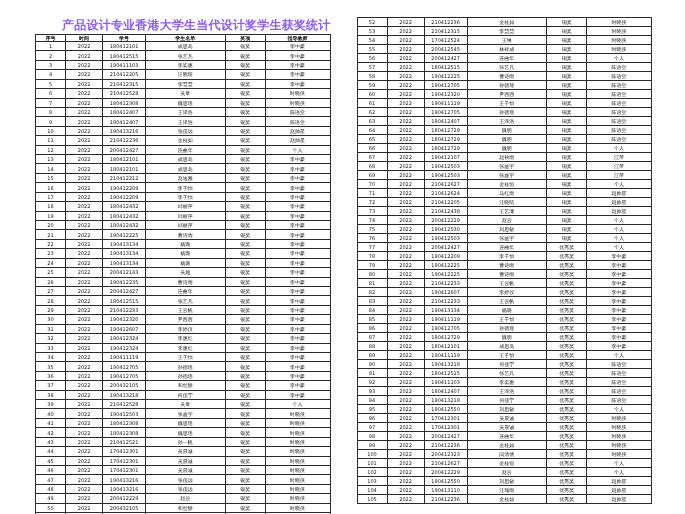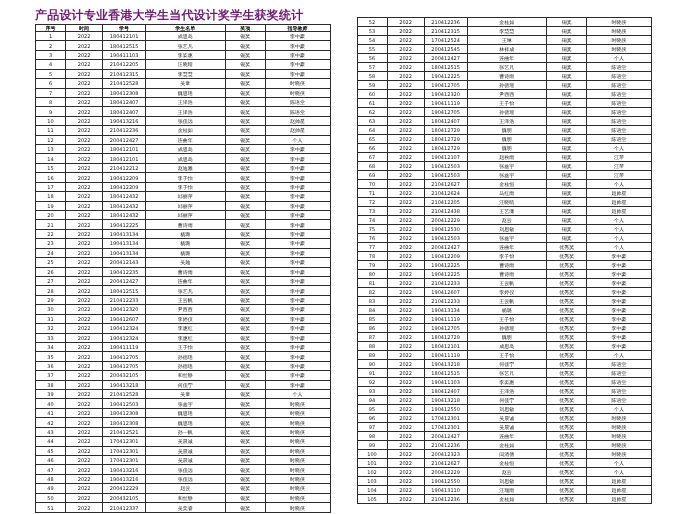--- a/index.html
+++ b/index.html
@@ -10,22 +10,22 @@
     color: #111;
   }
   .page {
     position: relative; width: 685px; height: 514px; background: #ffffff;
   }
   .columns {
     display: flex; padding: 8px 33px 0 35px; gap: 26px;
   }
   .col { flex: 1 1 0; min-width: 0; }
   .doc-title {
-    font-size: 12px; font-weight: bold; color: #701a75;
-    margin: 1px 0 2px 0; text-align: left; white-space: nowrap;
+    font-size: 12px; font-weight: bold; color: #8b5cf6;
+    margin: 11px 0 2px 0; text-align: right; white-space: nowrap;
     letter-spacing: 0.2px; line-height: 13px;
   }
   table.awards {
     width: 100%; border-collapse: collapse; table-layout: fixed;
     background: #fff;
   }
   table.awards-left  { height: 489px; }
   table.awards-right { height: 487px; margin-top: 9px; }
   table.awards th, table.awards td {
     border: 1px solid #2b2b2b;

